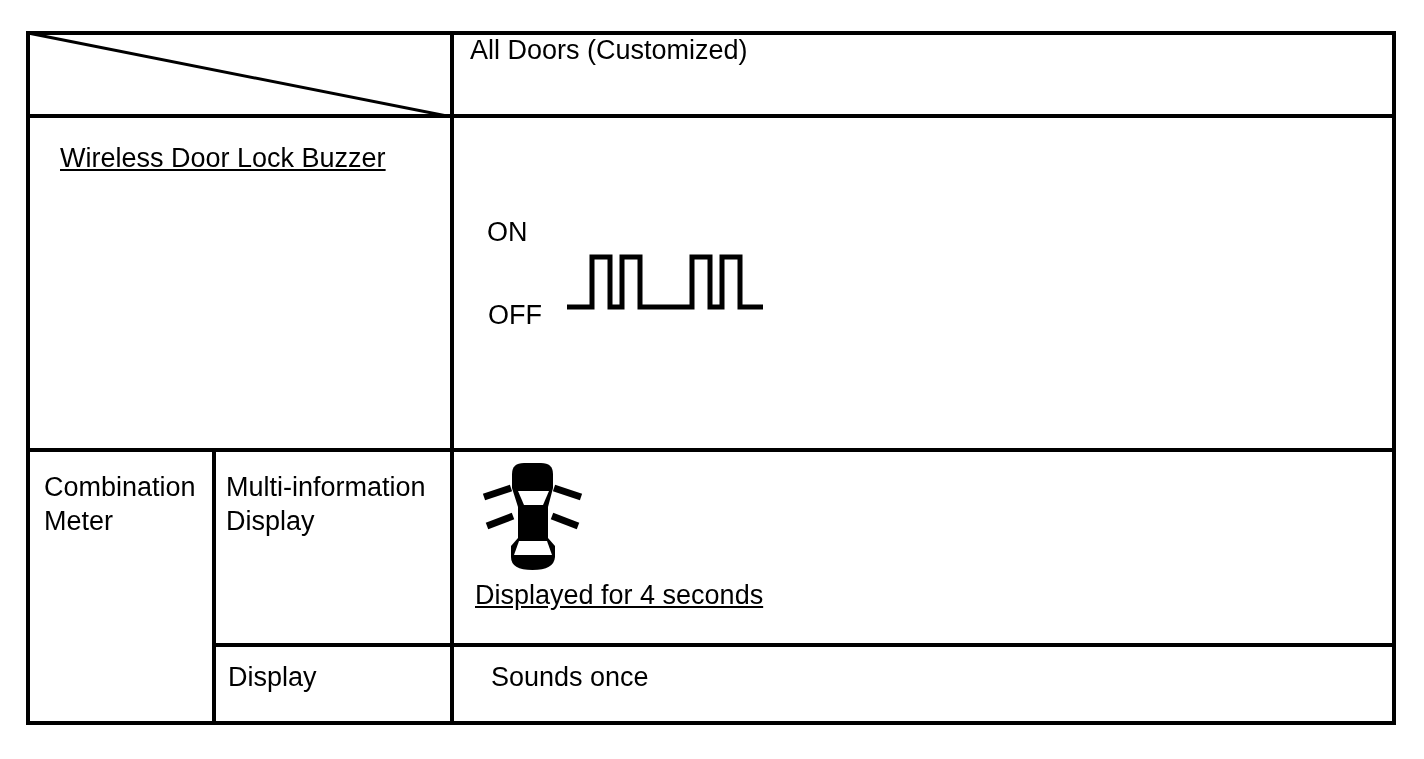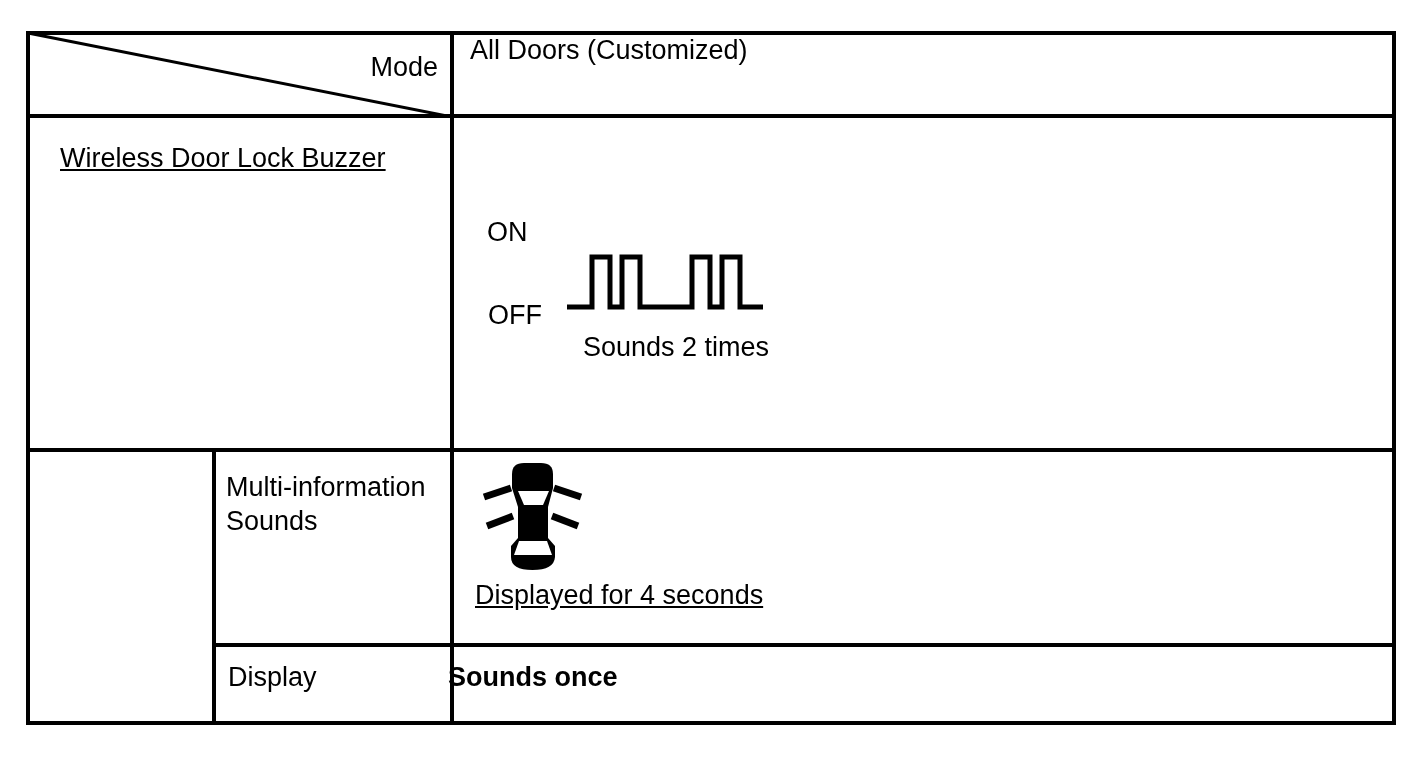--- a/index.html
+++ b/index.html
@@ -35,21 +35,21 @@
   #mode     { left: 26px;  top: 51px;  width: 412px; text-align: right; }
   #alldoors { left: 470px; top: 34px; }
   #wdlb     { left: 60px;  top: 142px; text-decoration: underline; }
   #on       { left: 487px; top: 216px; }
   #off      { left: 488px; top: 299px; }
   #s2t      { left: 583px; top: 331px; }
   #combo    { left: 44px;  top: 470px; width: 170px; white-space: normal; line-height: 34px; }
   #mid      { left: 226px; top: 470px; width: 218px; white-space: normal; line-height: 34px; }
   #d4s      { left: 475px; top: 579px; text-decoration: underline; }
   #buz      { left: 228px; top: 661px; }
-  #so       { left: 448px; top: 661px; font-weight: bold; }
+  #so       { left: 491px; top: 661px; }
 
   svg.diag { position: absolute; left: 26px;  top: 31px;  width: 428px; height: 87px; }
   svg.wave { position: absolute; left: 565px; top: 250px; width: 202px; height: 62px; }
   svg.car  { position: absolute; left: 480px; top: 455px; width: 110px; height: 122px; }
 </style>
 </head>
 <body>
 
 <div class="canvas">
 
@@ -57,32 +57,31 @@
   <div class="line" id="h1"></div>
   <div class="line" id="h2"></div>
   <div class="line" id="h3"></div>
   <div class="line" id="v1"></div>
   <div class="line" id="v2"></div>
 
   <svg class="diag" viewBox="0 0 428 87">
     <line x1="2" y1="2" x2="426" y2="86" stroke="#000" stroke-width="3"></line>
   </svg>
 
-  <div class="txt" id="mode">Mode</div>
   <div class="txt" id="alldoors">All Doors (Customized)</div>
 
   <div class="txt" id="wdlb">Wireless Door Lock Buzzer</div>
   <div class="txt" id="on">ON</div>
   <div class="txt" id="off">OFF</div>
   <svg class="wave" viewBox="0 0 202 62">
     <path id="wavepath" d="M2,57H27V7H45V57H57V7H75V57H127V7H145V57H157V7H175V57H198" fill="none" stroke="#000" stroke-width="5"></path>
   </svg>
-  <div class="txt" id="s2t">Sounds 2 times</div>
 
-  <div class="txt" id="mid">Multi-information Sounds</div>
+  <div class="txt" id="combo">Combination Meter</div>
+  <div class="txt" id="mid">Multi-information Display</div>
 
   <svg class="car" viewBox="0 0 110 122">
 
     <path d="M32,33 L32,19 Q32,8 44,8 L61,8 Q73,8 73,19 L73,33 Z" fill="#000"></path>
 
     <path d="M32,33 L73,33 L68,52 L68,83 L75,91 L75,102 Q74,115 52.5,115 Q31,115 31,102 L31,91 L38,83 L38,52 Z" fill="#000"></path>
 
     <polygon points="38,36 69,36 63,50 44,50" fill="#fff"></polygon>
 
     <polygon points="39,86 67,86 72,100 34,100" fill="#fff"></polygon>

